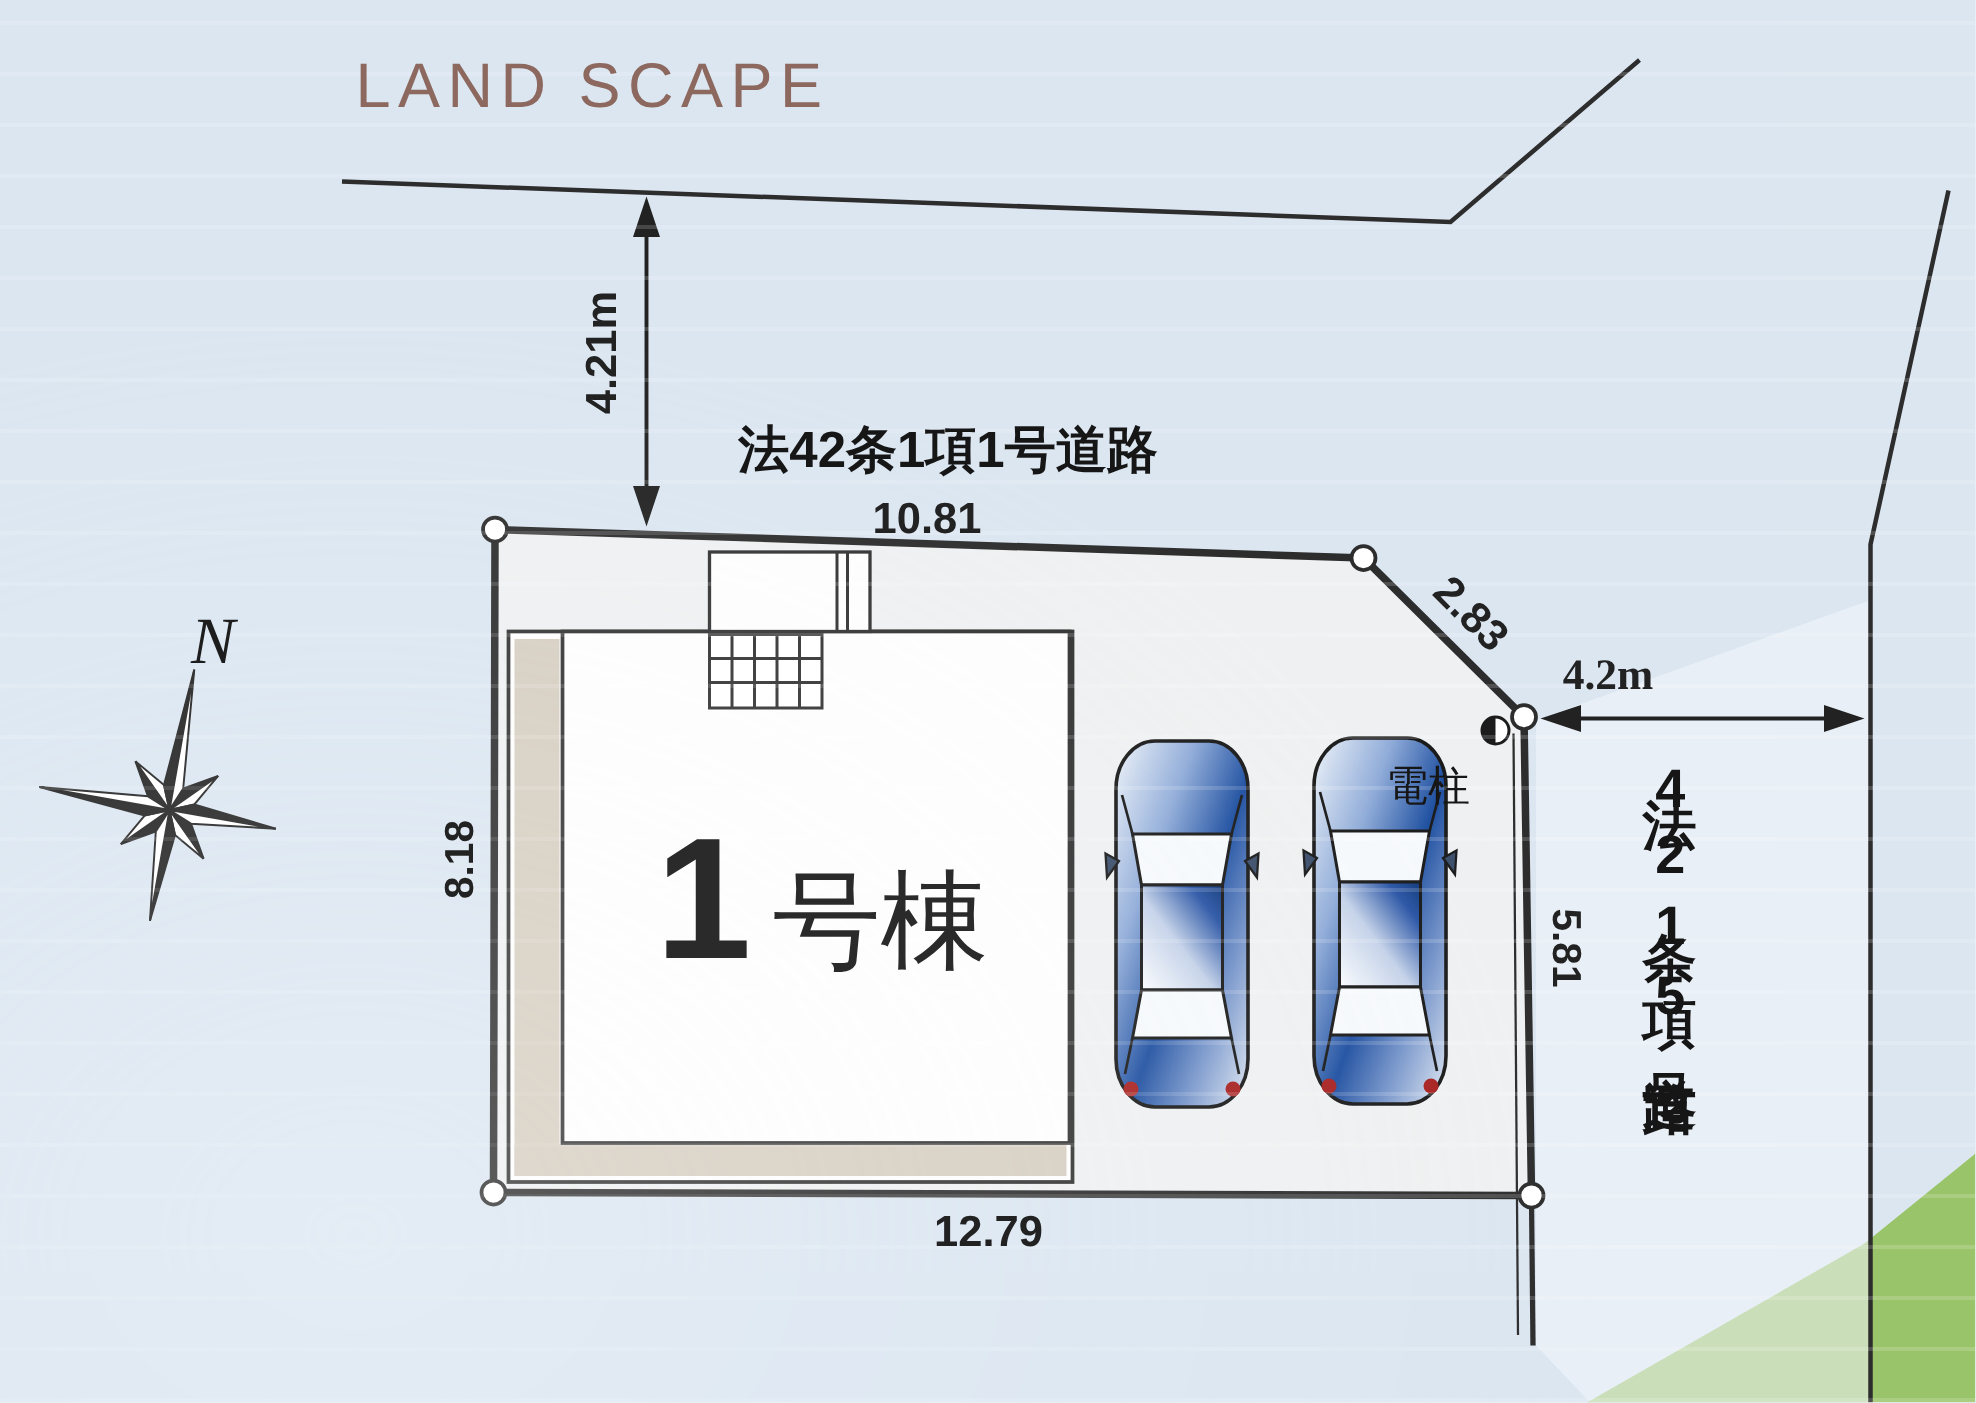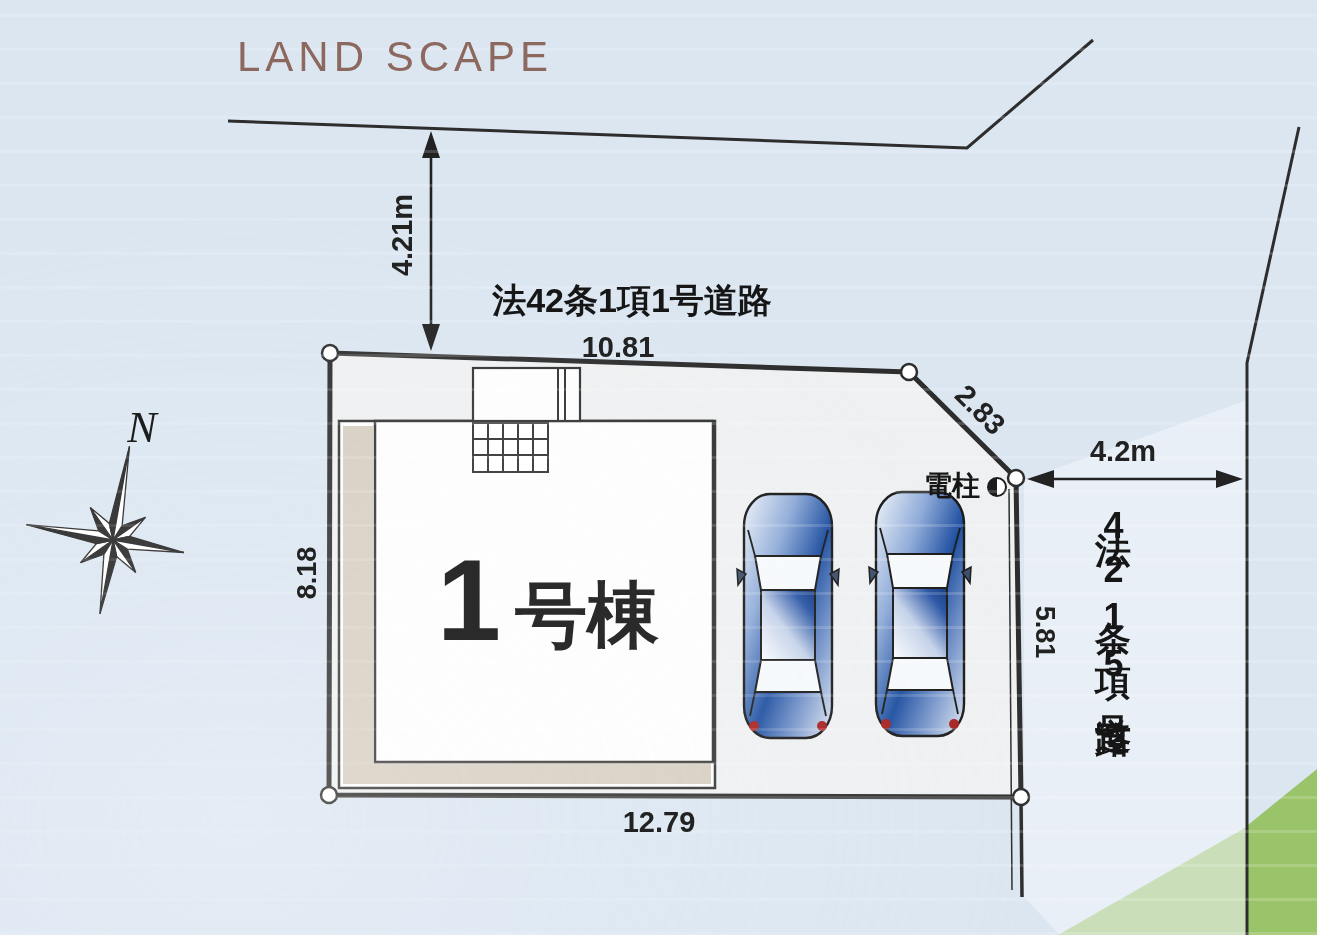--- a/index.html
+++ b/index.html
@@ -26,24 +26,24 @@
   .dim-sm{ font-size:27px; font-weight:bold; color:#222; }
   .rot-ccw{ transform:translate(-50%,-50%) rotate(-90deg); }
   .rot-cw{ transform:translate(-50%,-50%) rotate(90deg); }
   .rot-45{ transform:translate(-50%,-50%) rotate(45deg); }
   .road-label{ font-size:34px; font-weight:bold; color:#161616;margin-top:46px; }
   .road-label-v{
     position:absolute; left:1113px; top:502px; transform:translateX(-50%);
     writing-mode:vertical-rl; text-orientation:upright;
     font-size:36px; font-weight:bold; color:#161616; letter-spacing:3px; line-height:1;
   }
-  .pole{ font-size:28px; font-weight:bold; color:#161616; }
+  .pole{ font-size:28px; font-weight:normal; color:#161616;margin-top:38px; }
   .bldg{ display:flex; align-items:baseline; }
   .bldg .num{ font-size:115px; font-weight:bold; color:#2a2a2a; }
-  .bldg .suffix{ font-size:72px; font-weight:bold; color:#2a2a2a; margin-left:14px; }
+  .bldg .suffix{ font-size:72px; font-weight:normal; color:#2a2a2a; margin-left:14px; }
   .north{ font-size:44px; font-style:italic; font-family:"Liberation Serif", serif; color:#1d1d1d; }
 </style>
 </head>
 <body>
 
 <div id="canvas">
 
   <svg width="1317" height="935" viewBox="0 0 1317 935">
     <defs>
       <linearGradient id="gBody" x1="0" y1="0" x2="1" y2="1">
@@ -169,21 +169,21 @@
   <div class="lbl road-label" style="left:632px; top:254px;">法42条1項1号道路</div>
 
   <div class="lbl dim rot-ccw" style="left:402px; top:235px;">4.21m</div>
 
   <div class="lbl dim" style="left:618px; top:347px;">10.81</div>
 
   <div class="lbl dim rot-45" style="left:980px; top:410px;">2.83</div>
 
   <div class="lbl pole" style="left:952px; top:486px;">電柱</div>
 
-  <div class="lbl dim" style="left:1123px; top:451px;">4.2m</div>
+  <div class="lbl dim" style="left:1072px; top:451px;font-family:Liberation Serif, serif;">4.2m</div>
 
   <div class="road-label-v">法42条1項5号道路</div>
 
   <div class="lbl dim-sm rot-cw" style="left:1044px; top:632px;">5.81</div>
 
   <div class="lbl dim" style="left:659px; top:822px;">12.79</div>
 
   <div class="lbl dim-sm rot-ccw" style="left:307px; top:573px;">8.18</div>
 
   <div class="lbl bldg" style="left:548px; top:600px;">

